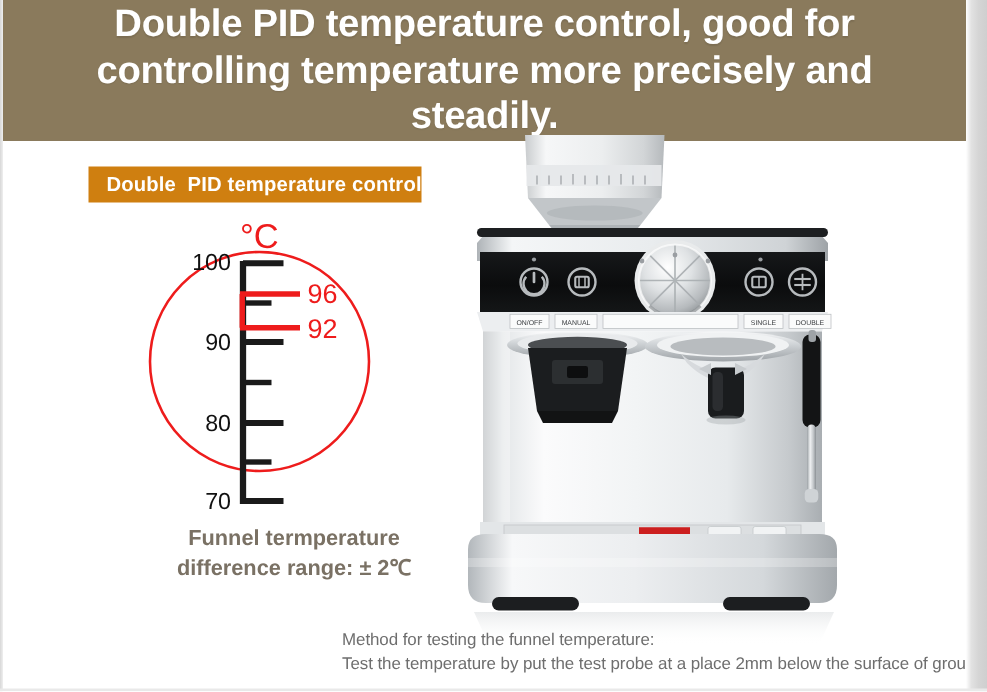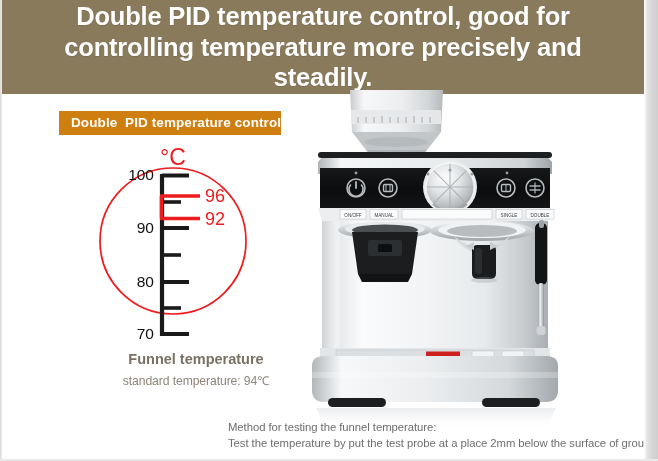--- a/index.html
+++ b/index.html
@@ -172,22 +172,22 @@
       <text x="58" y="196" text-anchor="end" font-family="Liberation Sans, sans-serif" font-size="15.5" fill="#111111">70</text>
 
       <text x="109" y="59" font-family="Liberation Sans, sans-serif" font-size="18" fill="#ee1c1c">96</text>
       <text x="109" y="82" font-family="Liberation Sans, sans-serif" font-size="18" fill="#ee1c1c">92</text>
 
       <text x="64" y="22" font-family="Liberation Sans, sans-serif" font-size="23" font-weight="normal" fill="#ee1c1c">°C</text>
     </svg>
   </div>
 
   <div class="caption">
-    <div class="line1">Funnel temperature</div>
-    <div class="line3">standard temperature:  94℃</div>
+    <div class="line1">Funnel termperature</div>
+    <div class="line2">difference range: ± 2℃</div>
   </div>
 
   <div class="machine">
     <svg width="360" height="345" viewBox="0 0 360 345" xmlns="http://www.w3.org/2000/svg">
       <defs>
         <linearGradient id="steelBody" x1="0" y1="0" x2="1" y2="0">
           <stop offset="0%" stop-color="#b9bdc0"></stop>
           <stop offset="6%" stop-color="#e4e7e9"></stop>
           <stop offset="18%" stop-color="#fbfbfc"></stop>
           <stop offset="45%" stop-color="#f2f4f5"></stop>

